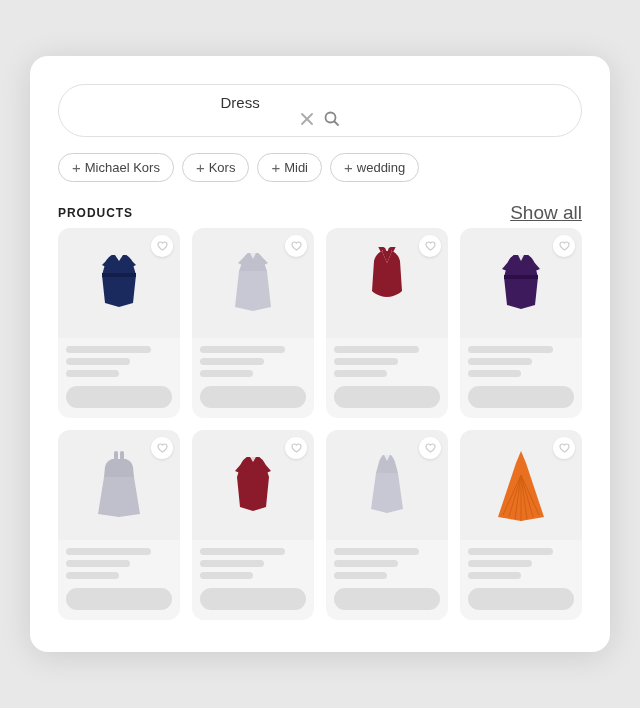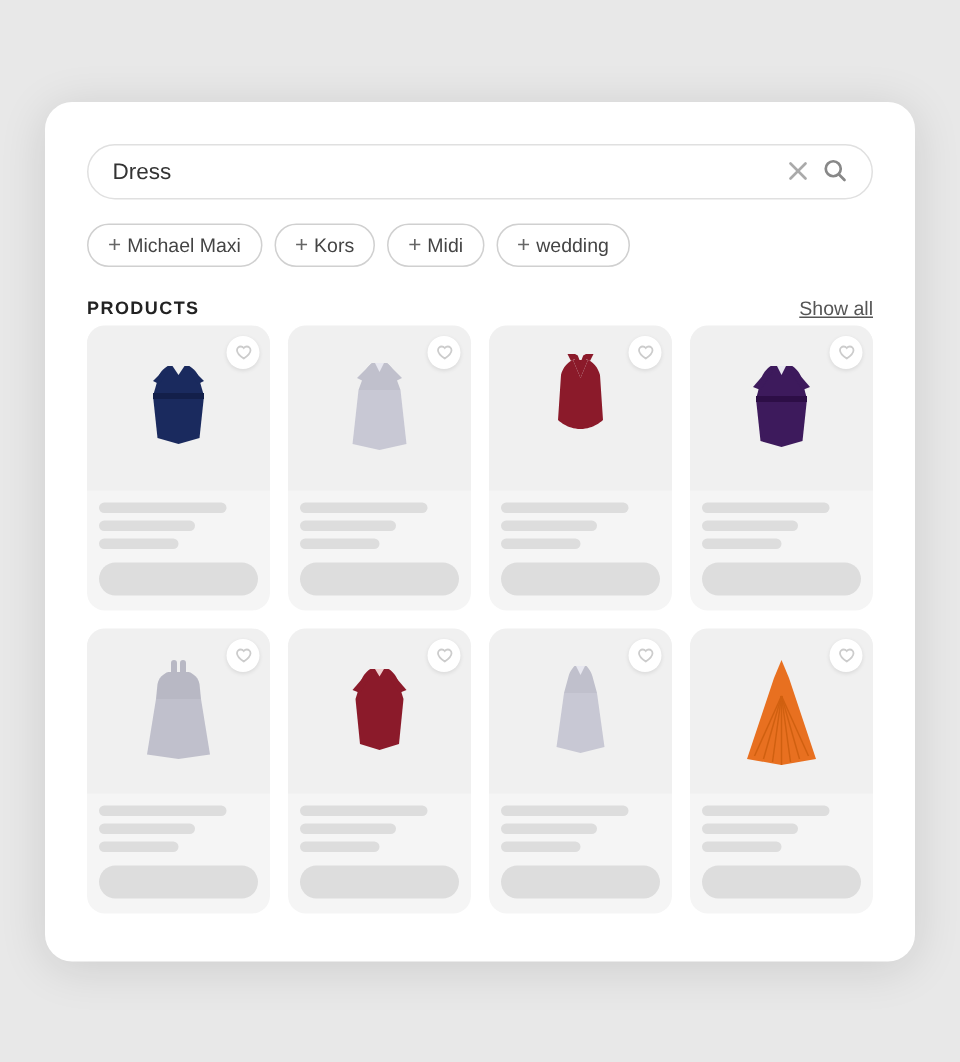--- a/index.html
+++ b/index.html
@@ -19,20 +19,21 @@
       box-shadow: 0 4px 32px rgba(0,0,0,0.12);
     }
     .search-bar {
       display: flex;
       align-items: center;
       border: 1.5px solid #e0e0e0;
       border-radius: 28px;
       padding: 9px 16px;
       margin-bottom: 16px;
       background: #fff;
+      flex-direction: column;
     }
     .search-input {
       flex: 1;
       border: none;
       outline: none;
       font-size: 15px;
       color: #333;
       background: transparent;
     }
     .search-icons {
@@ -77,21 +78,21 @@
       align-items: center;
       margin-bottom: 4px;
     }
     .section-title {
       font-size: 12px;
       font-weight: 700;
       letter-spacing: 0.08em;
       color: #222;
     }
     .show-all {
-      font-size: 13px;
+      font-size: 19px;
       color: #555;
       text-decoration: underline;
       cursor: pointer;
       background: none;
       border: none;
     }
     .products-grid {
       display: grid;
       grid-template-columns: repeat(4, 1fr);
       gap: 12px;
@@ -174,21 +175,21 @@
           <circle cx="6.5" cy="6.5" r="5" stroke="#888" stroke-width="1.8"></circle>
           <line x1="10.5" y1="10.5" x2="14" y2="14" stroke="#888" stroke-width="1.8" stroke-linecap="round"></line>
         </svg>
       </button>
     </div>
   </div>
 
   <div class="tags-row">
     <button class="tag">
       <span class="plus">+</span>
-      <span>Michael Maxi</span>
+      <span>Michael Kors</span>
     </button>
     <button class="tag">
       <span class="plus">+</span>
       <span>Kors</span>
     </button>
     <button class="tag">
       <span class="plus">+</span>
       <span>Midi</span>
     </button>
     <button class="tag">

